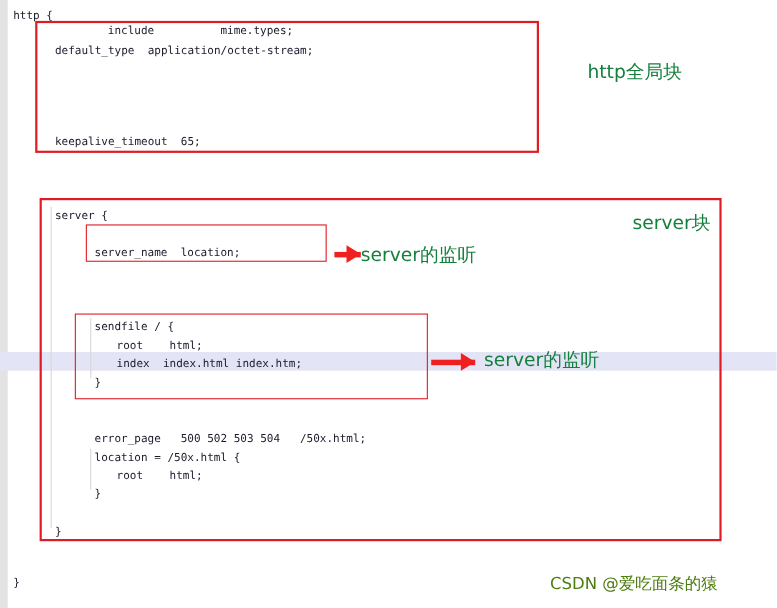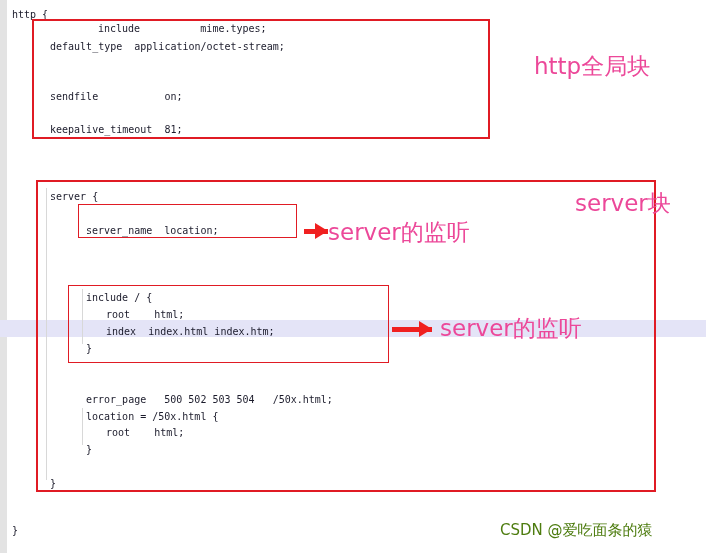--- a/index.html
+++ b/index.html
@@ -71,23 +71,23 @@
     box-sizing: border-box;
     pointer-events: none;
   }
   .red-box.thin {
     border-width: 1.5px;
   }
 
   
   .red-label {
     position: absolute;
-    color: #ec4899;
+    color: #15803d;
     font-family: "DejaVu Sans", "Liberation Sans", sans-serif;
-    font-size: 23px;
+    font-size: 17px;
     line-height: 20px;
     white-space: nowrap;
   }
 
   
   .arrow {
     position: absolute;
     height: 0;
   }
   .arrow .shaft {
@@ -126,25 +126,24 @@
   <div class="line-highlight" style="top:320px;height:17px;"></div>
 
   <div class="indent-guide" style="left:46px;top:188px;height:292px;"></div>
   <div class="indent-guide" style="left:82px;top:289px;height:55px;"></div>
   <div class="indent-guide" style="left:82px;top:408px;height:37px;"></div>
 
   <div class="code">
     <div class="code-line" style="left:12px;top:6px;">http {</div>
     <div class="code-line" style="left:50px;top:20px;margin-left:48px;">include          mime.types;</div>
     <div class="code-line" style="left:50px;top:38px;">default_type  application/octet-stream;</div>
-    <div class="code-line" style="left:50px;top:88px;">sendfile           on;</div>
-    <div class="code-line" style="left:50px;top:121px;">keepalive_timeout  81;</div>
+    <div class="code-line" style="left:50px;top:121px;">keepalive_timeout  65;</div>
     <div class="code-line" style="left:50px;top:188px;">server {</div>
     <div class="code-line" style="left:86px;top:222px;">server_name  location;</div>
-    <div class="code-line" style="left:86px;top:289px;">include / {</div>
+    <div class="code-line" style="left:86px;top:289px;">sendfile / {</div>
     <div class="code-line" style="left:106px;top:306px;">root    html;</div>
     <div class="code-line" style="left:106px;top:323px;">index  index.html index.htm;</div>
     <div class="code-line" style="left:86px;top:340px;">}</div>
     <div class="code-line" style="left:86px;top:391px;text-align:right;">error_page   500 502 503 504   /50x.html;</div>
     <div class="code-line" style="left:86px;top:408px;">location = /50x.html {</div>
     <div class="code-line" style="left:106px;top:424px;">root    html;</div>
     <div class="code-line" style="left:86px;top:441px;">}</div>
     <div class="code-line" style="left:50px;top:475px;">}</div>
     <div class="code-line" style="left:12px;top:522px;">}</div>
   </div>

